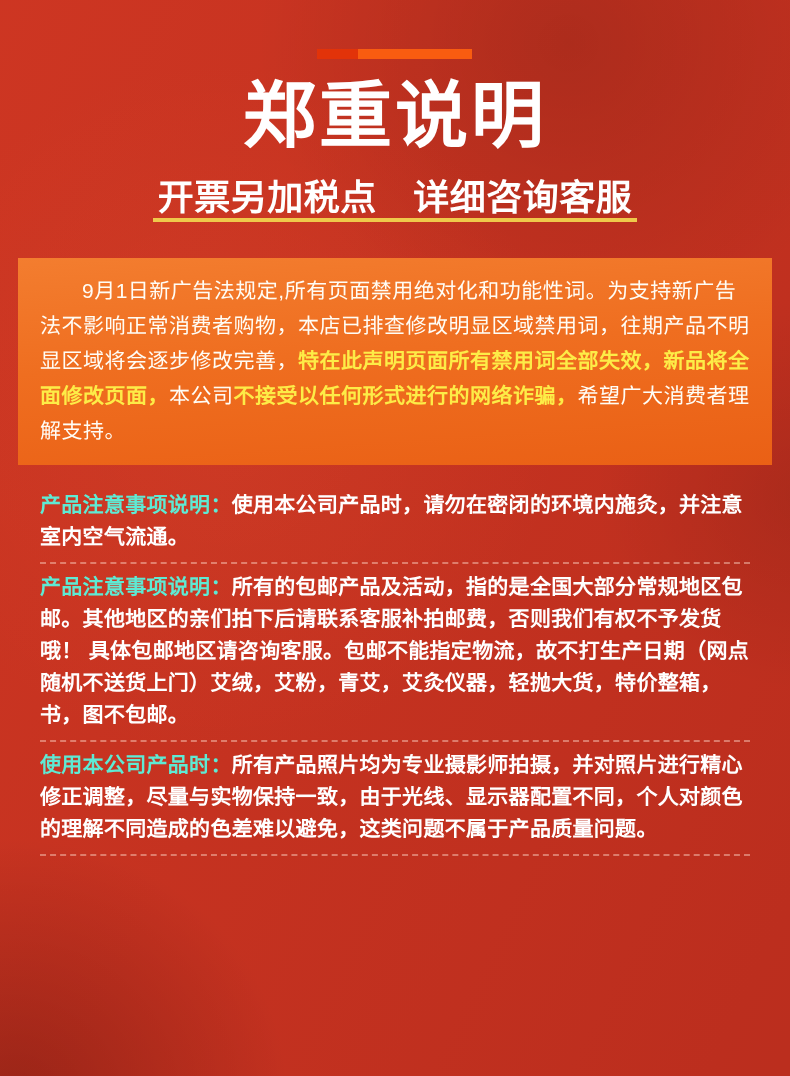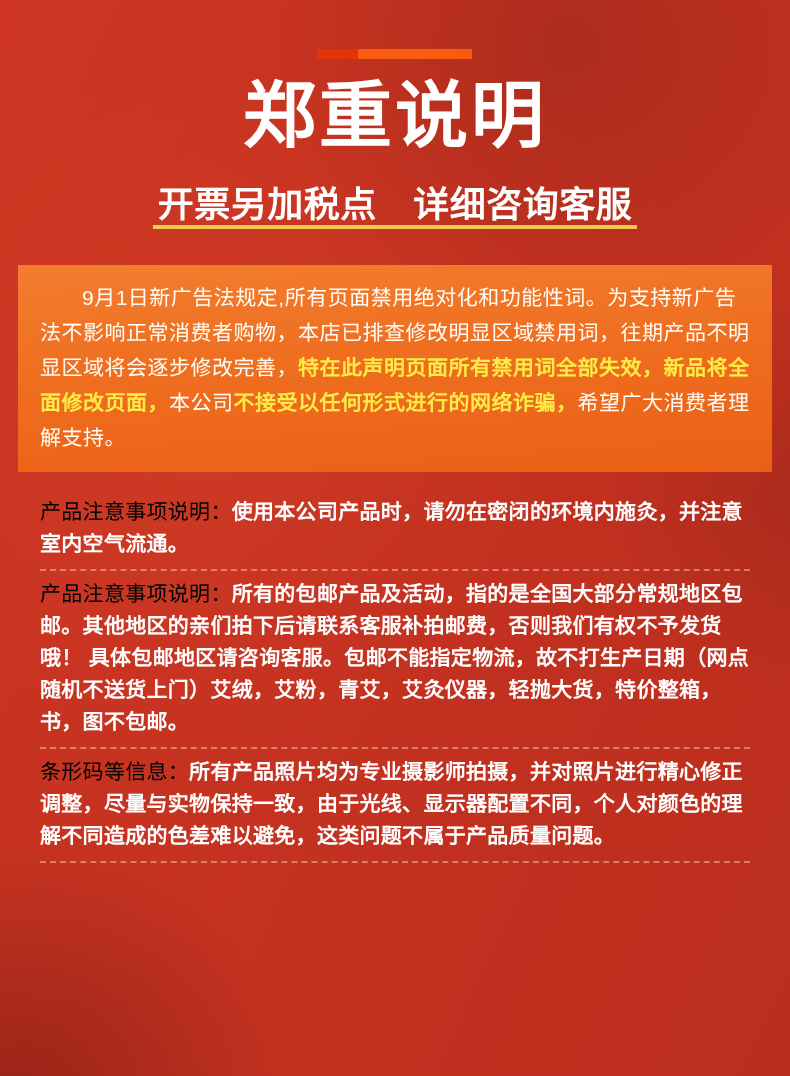--- a/index.html
+++ b/index.html
@@ -25,42 +25,42 @@
     letter-spacing:3px;
   }
   .subtitle{margin-top:20px;text-align:center;}
   .subtitle .sub-line{
     display:inline-block;
     font-size:36px;font-weight:700;color:#ffffff;letter-spacing:0.5px;
     line-height:1.06;
     border-bottom:4px solid #efc94b;
     padding:0 5px 1px;
   }
-  .subtitle .sub-line.second{margin-top:7px;}
+  .subtitle .sub-line.second{}
 
   .notice-box{
     margin:36px 18px 0;
     padding:15px 22px 17px;
     background:linear-gradient(176deg,#f37d2f 0%,#ef6e20 45%,#ea6015 100%);
     font-size:21px;line-height:35px;letter-spacing:0.5px;
     color:#fffdf6;
     text-indent:2em;
   }
   .notice-box .seg-normal{font-weight:400;color:#fffdf6;}
   .notice-box .seg-highlight{font-weight:700;color:#fdec47;}
 
   .sections{margin:24px 40px 0;}
   .section{
     padding:7px 0 9px;
     border-bottom:2px dashed rgba(255,218,202,0.45);
     font-size:21px;line-height:32px;letter-spacing:0.3px;
     font-weight:700;color:#ffffff;
   }
   .section:first-child{padding-top:0;}
-  .section .heading{color:#000000;font-weight:400;}
+  .section .heading{color:#5eead4;font-weight:700;}
 </style>
 </head>
 <body>
 
 <div class="top-bars">
   <div class="seg-left"></div>
   <div class="seg-right"></div>
 </div>
 
 <h1 class="main-title">郑重说明</h1>
@@ -76,15 +76,15 @@
 </div>
 
 <div class="sections">
   <div class="section">
     <span class="heading">产品注意事项说明：</span><span class="body">使用本公司产品时，请勿在密闭的环境内施灸，并注意室内空气流通。</span>
   </div>
   <div class="section">
     <span class="heading">产品注意事项说明：</span><span class="body">所有的包邮产品及活动，指的是全国大部分常规地区包邮。其他地区的亲们拍下后请联系客服补拍邮费，否则我们有权不予发货哦！ 具体包邮地区请咨询客服。包邮不能指定物流，故不打生产日期（网点随机不送货上门）艾绒，艾粉，青艾，艾灸仪器，轻抛大货，特价整箱，书，图不包邮。</span>
   </div>
   <div class="section">
-    <span class="heading">条形码等信息：</span><span class="body">所有产品照片均为专业摄影师拍摄，并对照片进行精心修正调整，尽量与实物保持一致，由于光线、显示器配置不同，个人对颜色的理解不同造成的色差难以避免，这类问题不属于产品质量问题。</span>
+    <span class="heading">使用本公司产品时：</span><span class="body">所有产品照片均为专业摄影师拍摄，并对照片进行精心修正调整，尽量与实物保持一致，由于光线、显示器配置不同，个人对颜色的理解不同造成的色差难以避免，这类问题不属于产品质量问题。</span>
   </div>
 </div>
 
 </body></html>

